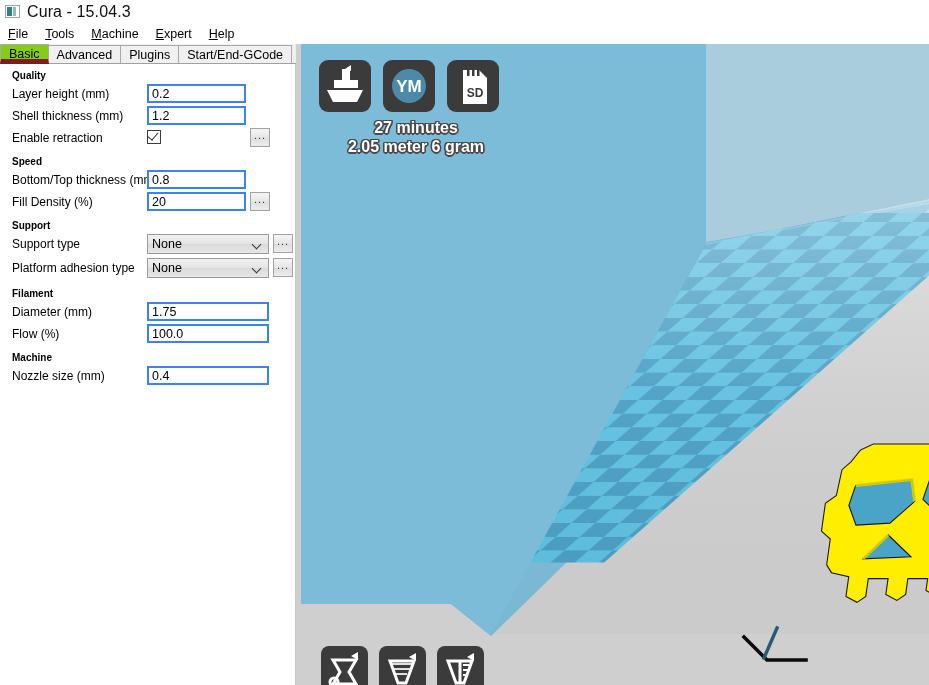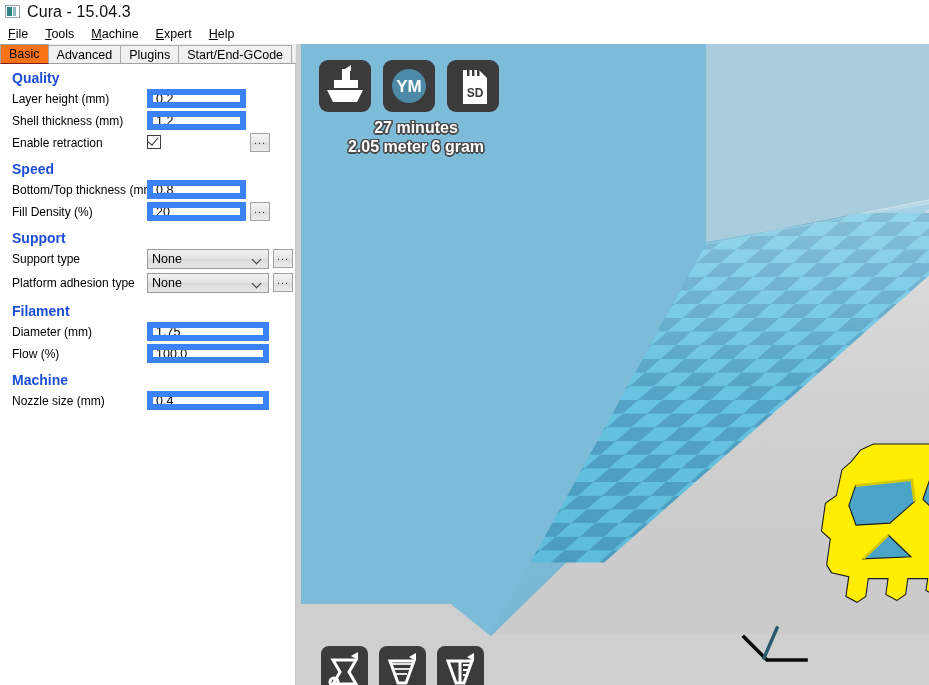--- a/index.html
+++ b/index.html
@@ -93,22 +93,22 @@
     border-bottom: 1px solid #a0a0a0;
     margin-right: -1px;
     box-sizing: border-box;
     height: 19px;
     line-height: 14px;
     cursor: default;
     z-index: 1;
     white-space: nowrap;
   }
   .tab.active {
-    background: #f97316;
-    border-bottom: 1px solid #7f1d1d;
+    background: #84cc16;
+    border-bottom: 5px solid #7f1d1d;
     height: 20px;
     z-index: 3;
   }
 
   
   #settings-panel {
     position: absolute; left: 0; top: 64px;
     width: 296px; height: 621px;
     background: #ffffff;
     border-right: 1px solid #c8c8c8;
@@ -117,42 +117,42 @@
   }
   #gutter {
     position: absolute; left: 296px; top: 44px;
     width: 5px; height: 641px;
     background: #cfcfcf;
   }
 
   .section { position: relative; }
   .section-title {
     position: relative;
-    font-size: 14px;
+    font-size: 10px;
     font-weight: bold;
-    color: #1d4ed8;
+    color: #000000;
     padding: 6px 0 3px 12px;
   }
   .row {
     position: relative;
     height: 22px;
   }
   .row-label {
     position: absolute;
     left: 12px; top: 3px;
     font-size: 12px;
     color: #000000;
     white-space: nowrap;
   }
   .field {
     position: absolute;
     top: 0px;
     height: 19px;
     background: #ffffff;
-    border: 6px solid #3b82f6;
+    border: 2px solid #3b82f6;
     box-sizing: border-box;
     font-family: "Liberation Sans", sans-serif;
     font-size: 12.5px;
     color: #000000;
     padding: 0 0 0 3px;
     line-height: 17px;
     outline: none;
   }
   .field.narrow { left: 147px; width: 99px; }
   .field.wide   { left: 147px; width: 122px; }

